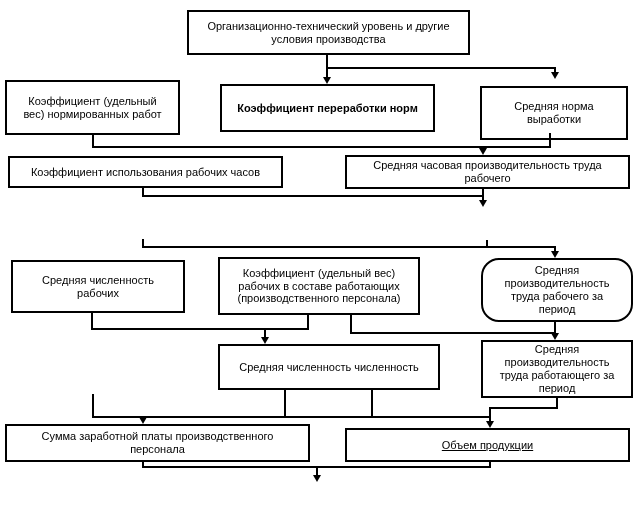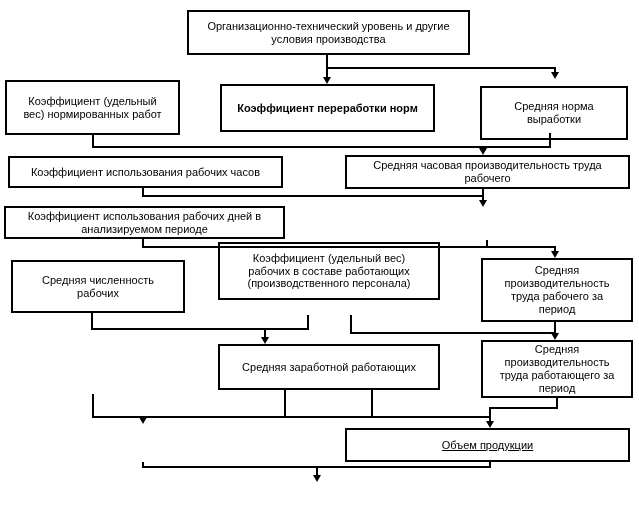--- a/index.html
+++ b/index.html
@@ -55,29 +55,29 @@
 
   <div class="node" style="left:187px; top:10px; width:283px; height:45px;">Организационно-технический уровень и другие условия производства</div>
 
   <div class="node" style="left:5px; top:80px; width:175px; height:55px;">Коэффициент (удельный вес) нормированных работ</div>
   <div class="node" style="left:220px; top:84px; width:215px; height:48px;font-weight:bold;">Коэффициент переработки норм</div>
   <div class="node" style="left:480px; top:79px; width:148px; height:54px;margin-top:7px;">Средняя норма выработки</div>
 
   <div class="node" style="left:8px; top:156px; width:275px; height:32px;">Коэффициент использования рабочих часов</div>
   <div class="node" style="left:345px; top:155px; width:285px; height:34px;">Средняя часовая производительность труда рабочего</div>
 
-  <div class="node" style="left:4px; top:206px; width:281px; height:33px;">Коэффициент использования рабочих дней в анализируемом периоде</div>
 
   <div class="node" style="left:4px; top:260px; width:174px; height:53px;margin-left:7px;">Средняя численность рабочих</div>
-  <div class="node" style="left:218px; top:242px; width:222px; height:58px;">Коэффициент (удельный вес) рабочих в составе работающих (производственного персонала)</div>
-  <div class="node" style="left:481px; top:258px; width:152px; height:64px;">Средняя производительность труда рабочего за период</div>
+  <div class="node" style="left:218px; top:257px; width:202px; height:58px;">Коэффициент (удельный вес) рабочих в составе работающих (производственного персонала)</div>
+  <div class="node" style="left:481px; top:258px; width:152px; height:64px;border-radius:18px;">Средняя производительность труда рабочего за период</div>
 
-  <div class="node" style="left:218px; top:344px; width:222px; height:46px;">Средняя заработной работающих</div>
+  <div class="node" style="left:218px; top:344px; width:222px; height:46px;">Средняя численность численность</div>
   <div class="node" style="left:481px; top:340px; width:152px; height:58px;">Средняя производительность труда работающего за период</div>
 
+  <div class="node" style="left:5px; top:424px; width:305px; height:38px;">Сумма заработной платы производственного персонала</div>
   <div class="node" style="left:345px; top:428px; width:285px; height:34px;text-decoration:underline;">Объем продукции</div>
 
 
   <div class="vline" style="left:326px; top:55px; height:23px;"></div>
   <div class="hline" style="left:326px; top:67px; width:230px;"></div>
   <div class="vline" style="left:554px; top:67px; height:6px;"></div>
   <div class="arr" style="left:323px; top:77px;"></div>
   <div class="arr" style="left:551px; top:72px;"></div>
 
   <div class="vline" style="left:92px; top:135px; height:13px;"></div>

